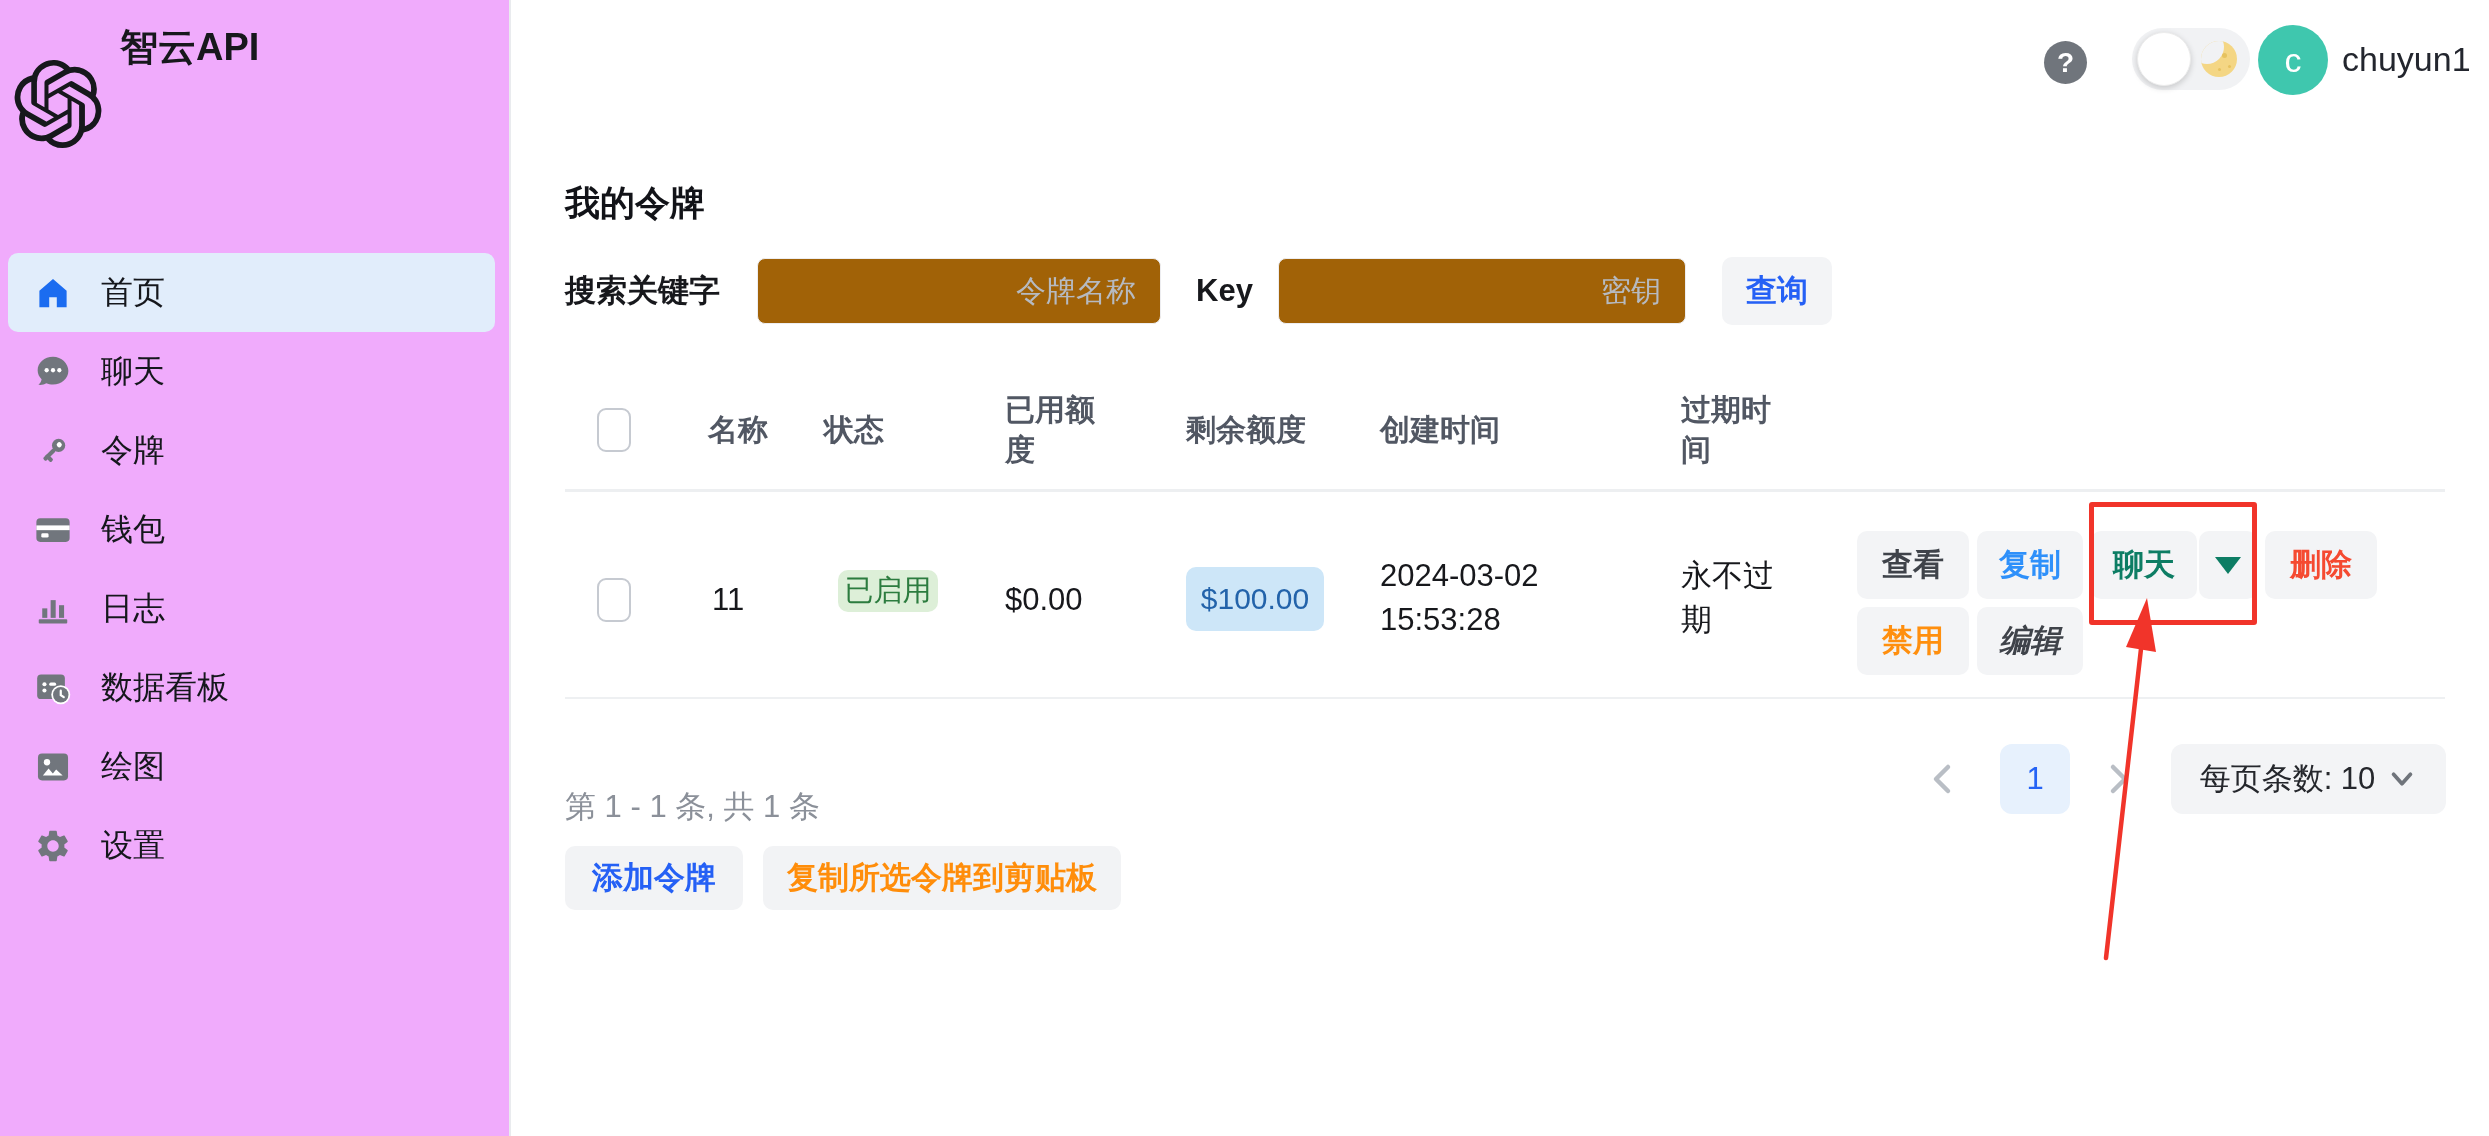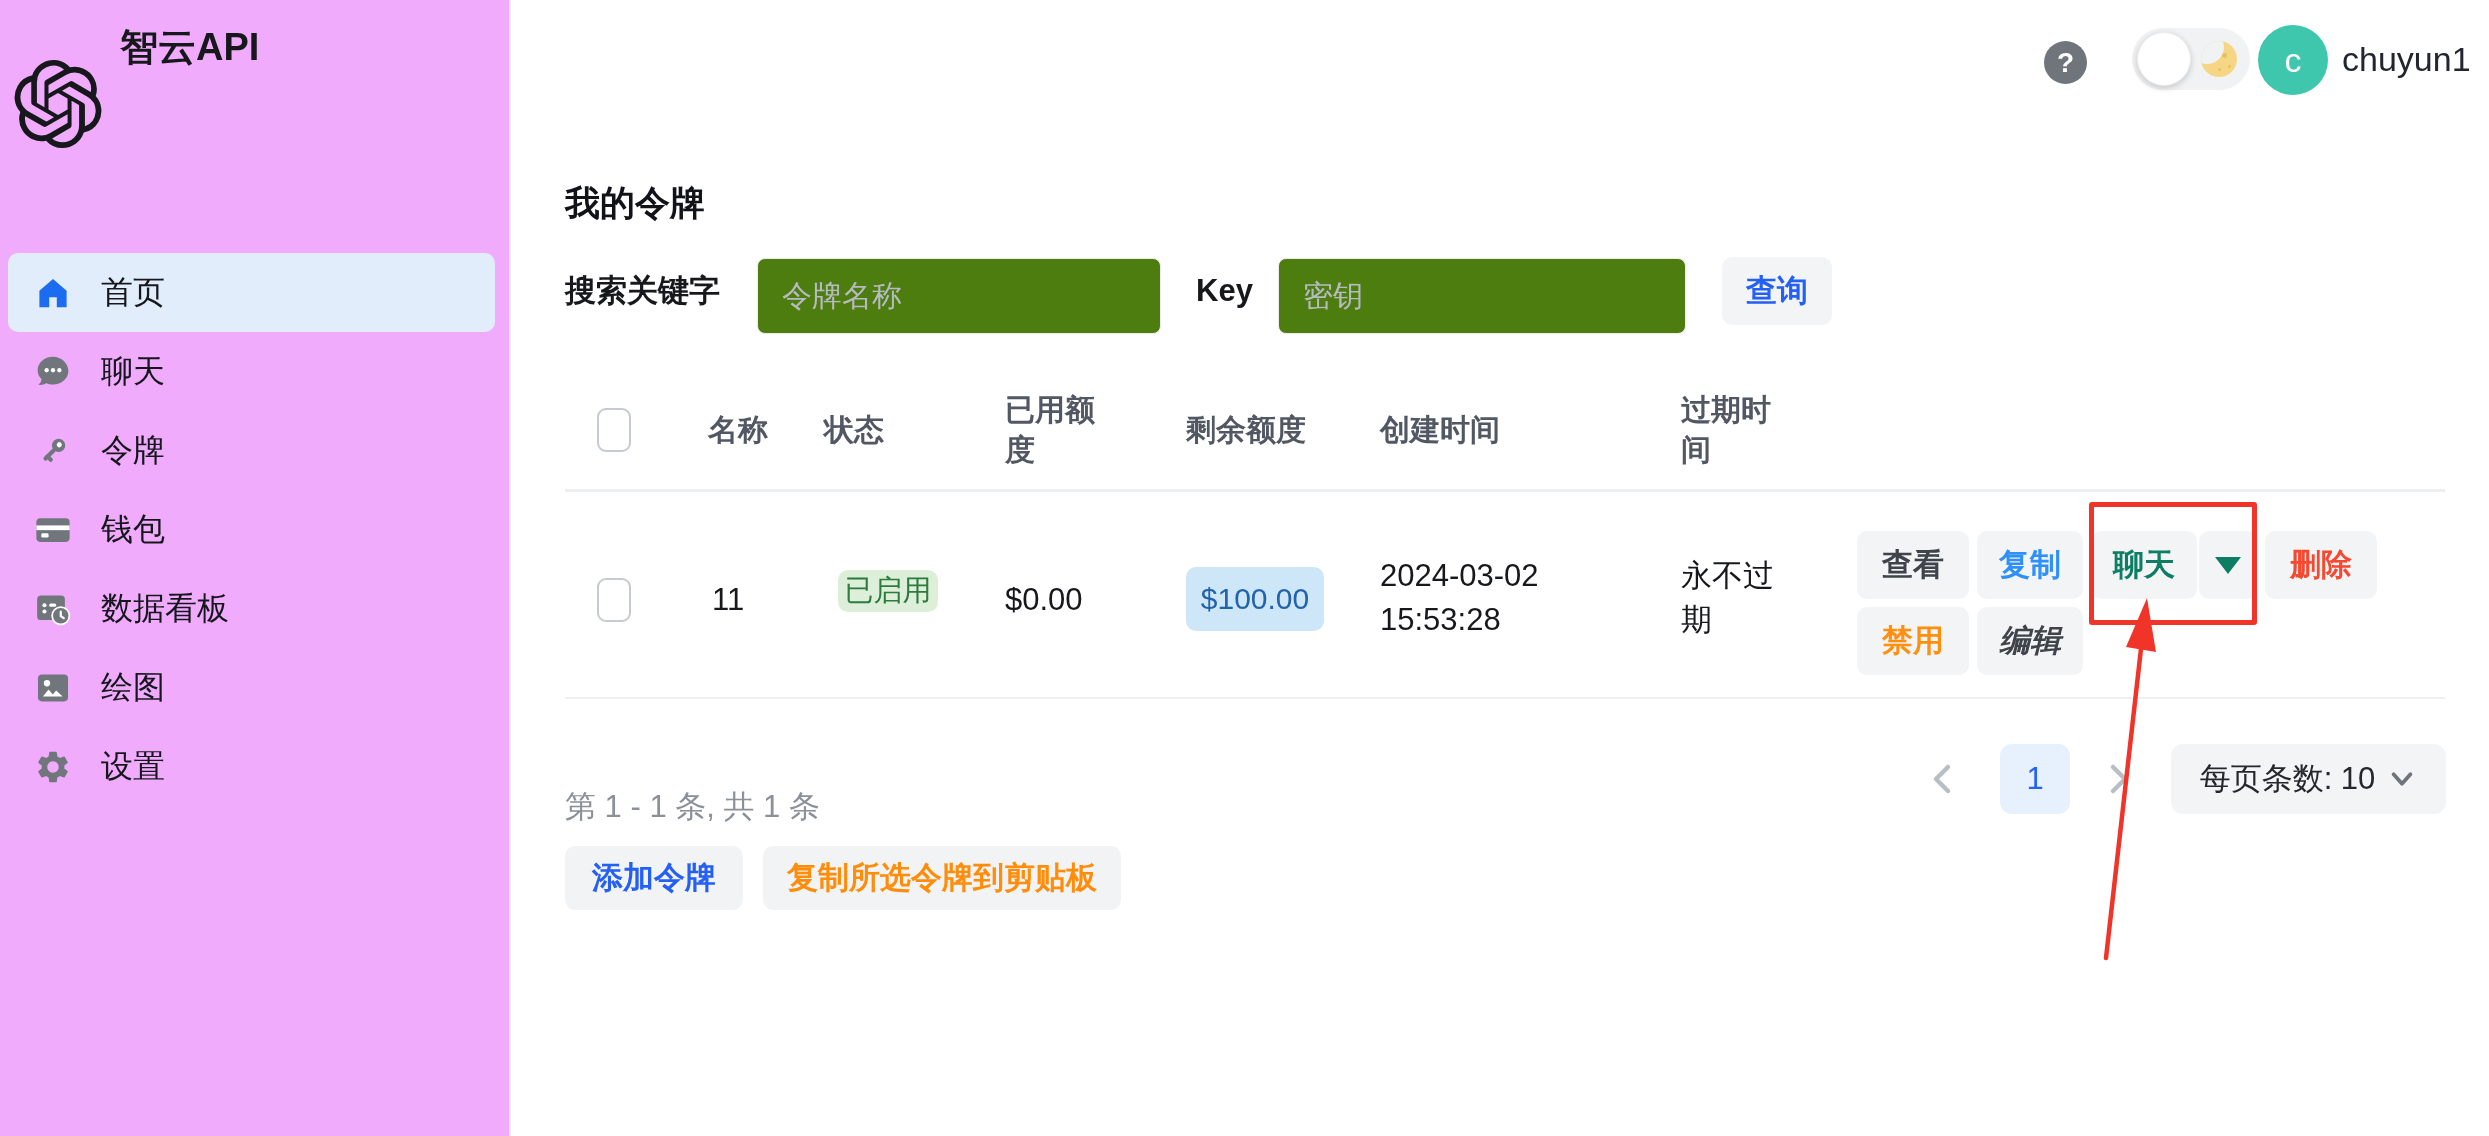--- a/index.html
+++ b/index.html
@@ -30,22 +30,22 @@
   .moon::before{content:"";position:absolute;left:-11px;top:-11px;width:34px;height:34px;border-radius:50%;background:#f1f2f4;}
   .moon i{position:absolute;width:5px;height:5px;border-radius:50%;background:#e6c25f;left:21px;top:12px;
     box-shadow:5px 11px 0 -1px #e6c25f,-5px 14px 0 -1px #e6c25f;}
   .avatar{position:absolute;left:2258px;top:25px;width:70px;height:70px;border-radius:50%;background:#3fc7ae;color:#fff;
     display:flex;align-items:center;justify-content:center;font-size:34px;cursor:pointer;}
   .username{position:absolute;left:2342px;top:40px;font-size:34px;color:#23262e;}
 
   
   .page-title{position:absolute;left:565px;top:180px;font-size:35px;font-weight:800;color:#121318;}
   .search-label{position:absolute;left:565px;top:258px;height:66px;line-height:66px;font-size:31px;font-weight:700;}
-  .inp{position:absolute;top:258px;height:76px;background:#4d7c0f;border:1px solid #ededf0;border-radius:8px;
-    font-size:30px;color:#17181c;padding:0 24px;outline:none;font-family:inherit;}
+  .inp{position:absolute;top:258px;height:66px;background:#a16207;border:1px solid #ededf0;border-radius:8px;
+    font-size:30px;color:#17181c;padding:0 24px;outline:none;font-family:inherit;text-align:right;}
   .inp::placeholder{color:#b6bac1;}
   .inp1{left:757px;width:404px;}
   .key-label{position:absolute;left:1196px;top:258px;height:66px;line-height:66px;font-size:31px;font-weight:700;}
   .inp2{left:1278px;width:408px;}
   .btn{display:flex;align-items:center;justify-content:center;background:#f3f4f6;border-radius:10px;cursor:pointer;
     font-weight:700;font-size:31px;user-select:none;}
   .query-btn{position:absolute;left:1722px;top:257px;width:110px;height:68px;color:#2560f5;}
   .hc{position:absolute;height:120px;display:flex;align-items:center;font-size:30px;font-weight:700;color:#515763;line-height:40px;}
   .checkbox{width:34px;height:44px;border:2.5px solid #c6cad1;border-radius:9px;background:#fff;cursor:pointer;}
   .divider{position:absolute;left:565px;width:1880px;background:#edeff1;}
@@ -138,20 +138,31 @@
               <rect x="1.5" y="4.5" width="21" height="15" rx="2.4"></rect>
               <rect x="1.5" y="9.1" width="21" height="3" fill="#fff"></rect>
               <rect x="4.6" y="14.1" width="4.6" height="2.7" rx="0.9" fill="#fff"></rect>
             </svg>
         </span>
         <span class="ml">钱包</span>
       </div>
       <div class="menu-item">
         <span class="mi">
           <svg viewBox="0 0 24 24">
+              <rect x="3" y="18.4" width="18" height="2.8" rx="0.6"></rect>
+              <rect x="5.2" y="11.6" width="3.2" height="6"></rect>
+              <rect x="10.5" y="6.4" width="3.2" height="11.2"></rect>
+              <rect x="15.8" y="9.6" width="3.2" height="8"></rect>
+            </svg>
+        </span>
+        <span class="ml">日志</span>
+      </div>
+      <div class="menu-item">
+        <span class="mi">
+          <svg viewBox="0 0 24 24">
               <rect x="2" y="3.5" width="17.5" height="15.5" rx="2.5"></rect>
               <circle cx="6.6" cy="9.6" r="1.3" fill="#fff"></circle>
               <circle cx="6.6" cy="13.6" r="1.3" fill="#fff"></circle>
               <rect x="9.6" y="8.6" width="4.4" height="2" rx="1" fill="#fff"></rect>
               <circle cx="16.9" cy="16.3" r="6" fill="#fff"></circle>
               <circle cx="16.9" cy="16.3" r="4.9"></circle>
               <path d="M16.9 13.7v2.8l1.9 1.3" stroke="#fff" stroke-width="1.4" fill="none" stroke-linecap="round"></path>
             </svg>
         </span>
         <span class="ml">数据看板</span>

